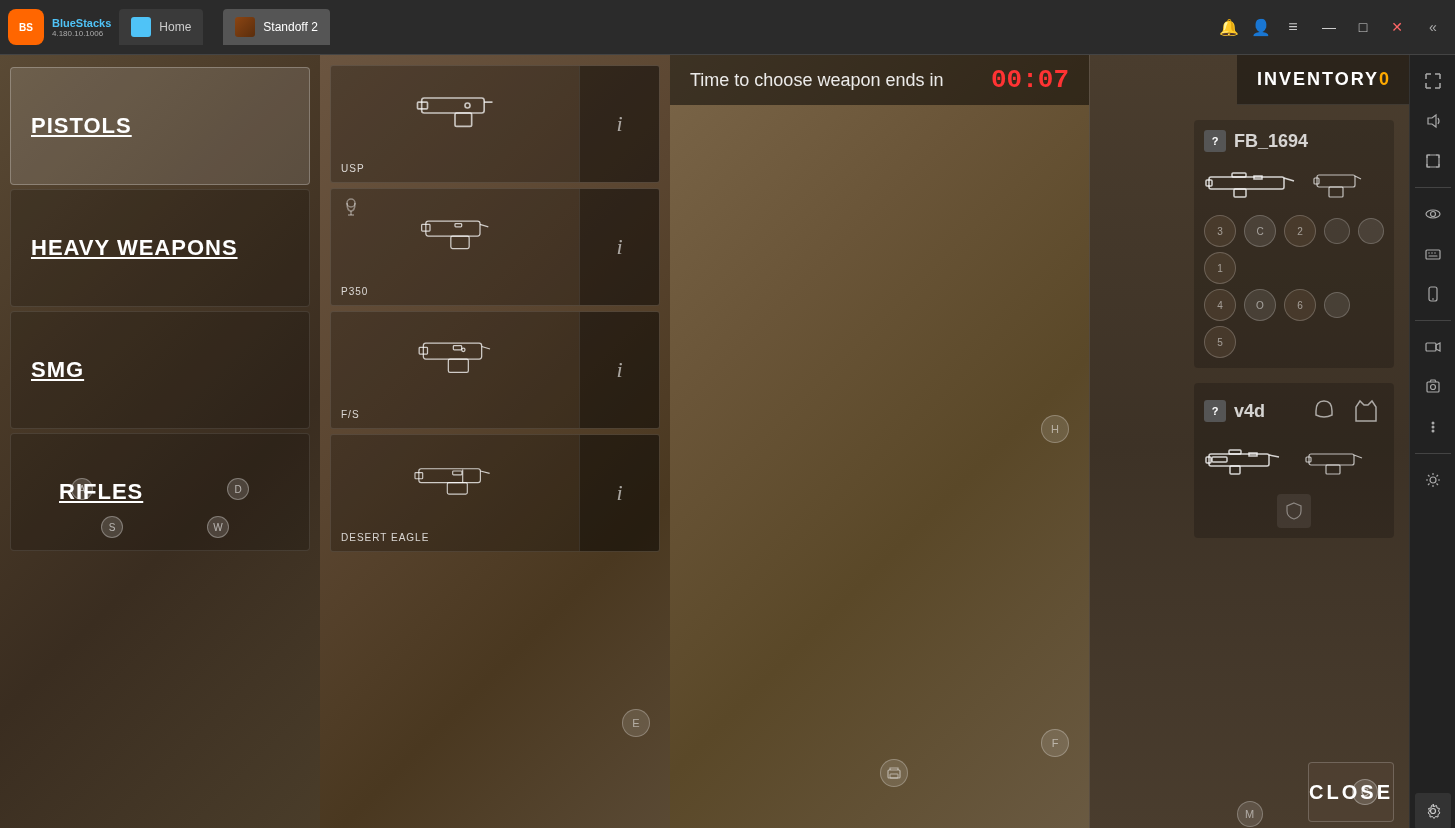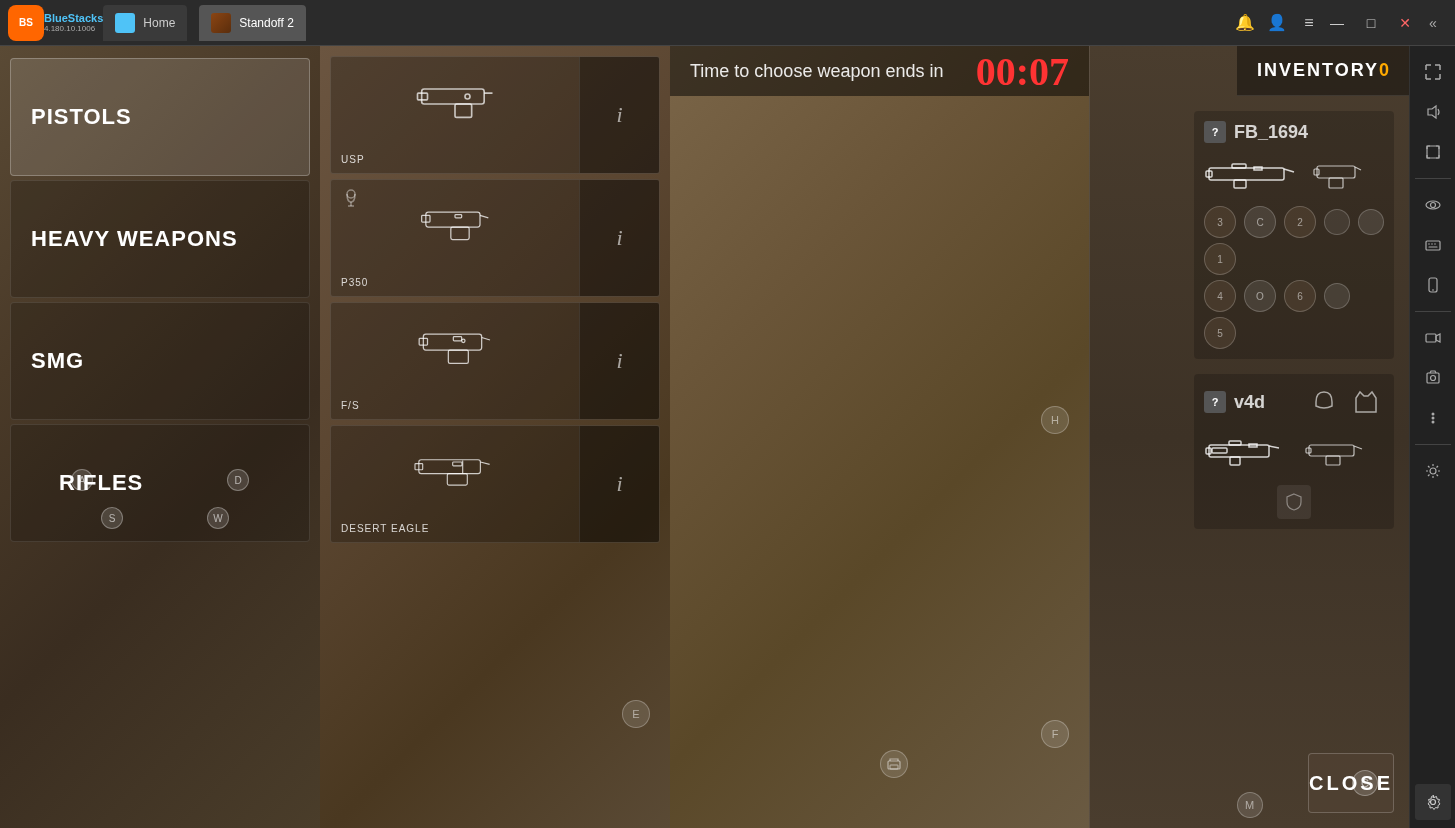--- a/index.html
+++ b/index.html
@@ -6,26 +6,26 @@
     body {
       width: 1455px;
       height: 828px;
       overflow: hidden;
       font-family: Arial, sans-serif;
       background: #1a1a1a;
     }
 
     
     .titlebar {
-      height: 46px;
+      height: 55px;
       background: #2b2b2b;
       display: flex;
       align-items: center;
       padding: 0 8px;
-      gap: 0;
+      gap: 8px;
       border-bottom: 1px solid #444;
     }
     .titlebar-logo {
       width: 36px;
       height: 36px;
       background: #ff6600;
       border-radius: 8px;
       display: flex;
       align-items: center;
       justify-content: center;
@@ -146,20 +146,21 @@
     }
     .category-item:not(.active) {
       background: rgba(0,0,0,0.2);
     }
     .category-label {
       font-size: 22px;
       font-weight: bold;
       color: white;
       letter-spacing: 1px;
       text-transform: uppercase;
+      text-decoration: underline;
     }
 
     
     .key-hint {
       position: absolute;
       width: 22px;
       height: 22px;
       border-radius: 50%;
       background: rgba(255,255,255,0.15);
       border: 1px solid rgba(255,255,255,0.3);
@@ -271,24 +272,24 @@
       align-items: center;
       padding: 0 20px;
       z-index: 10;
     }
     .timer-label {
       font-size: 18px;
       color: rgba(255,255,255,0.9);
       flex: 1;
     }
     .timer-value {
-      font-size: 40px;
+      font-size: 26px;
       font-weight: bold;
       color: #ff3333;
-      font-family: Liberation Serif, serif;
+      font-family: Liberation Mono, monospace;
     }
 
     
     .inventory-panel {
       width: 320px;
       height: 100%;
       background: linear-gradient(180deg, #4a3d2e 0%, #3d3226 50%, #4a3d2e 100%);
       border-left: 1px solid rgba(255,255,255,0.1);
       display: flex;
       flex-direction: column;

